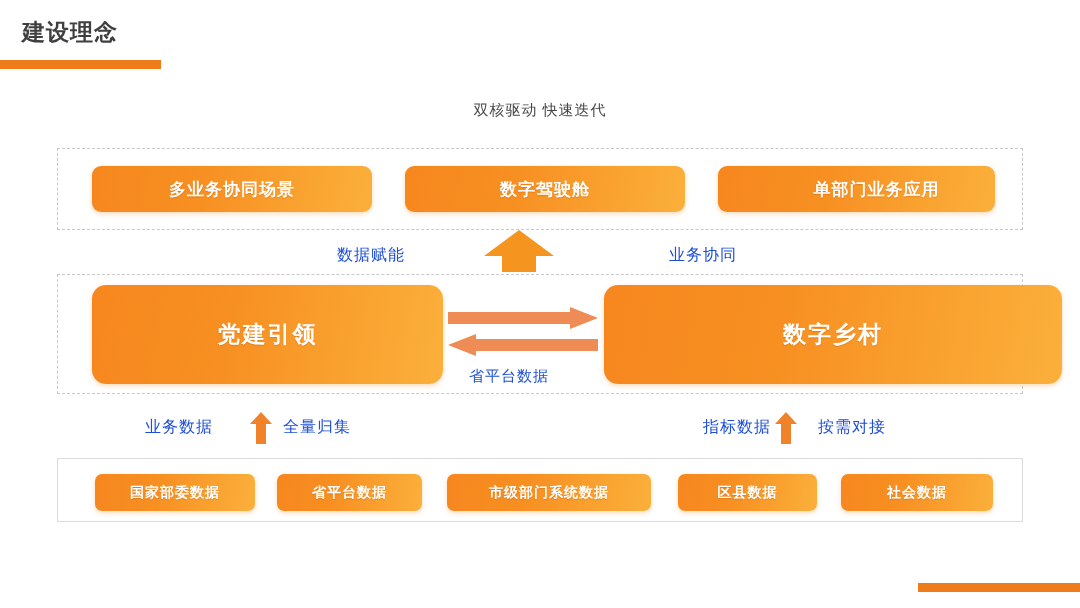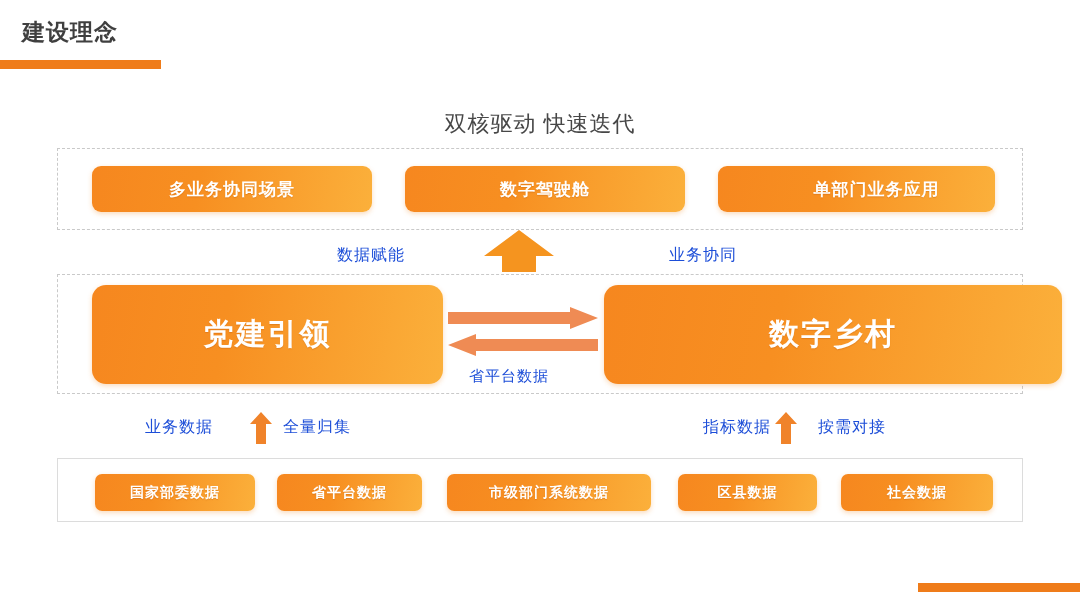--- a/index.html
+++ b/index.html
@@ -38,24 +38,23 @@
     background: #ef7c1a;
   }
 
   
   .subtitle {
     position: absolute;
     left: 0;
     top: 101px;
     width: 1080px;
     text-align: center;
-    font-size: 22px;
+    font-size: 15px;
     color: #474747;
     letter-spacing: 1px;
-    margin-top: 8px;
   }
 
   
   .panel {
     position: absolute;
     background: #ffffff;
   }
   .panel-dashed {
     border: 1px dashed #c9c9c9;
   }
@@ -104,21 +103,21 @@
     font-size: 17px;
   }
   #pill-top-0 { left: 92px;  width: 280px; }
   #pill-top-1 { left: 405px; width: 280px; }
   #pill-top-2 { left: 718px; width: 277px; padding-left: 40px; }
 
   
   .pill-core {
     top: 285px;
     height: 99px;
-    font-size: 30px;
+    font-size: 23px;
     border-radius: 14px;
     letter-spacing: 2px;
   }
   #pill-core-left  { left: 92px;  width: 351px; }
   #pill-core-right { left: 604px; width: 458px; }
 
   
   .pill-src {
     top: 474px;
     height: 37px;

